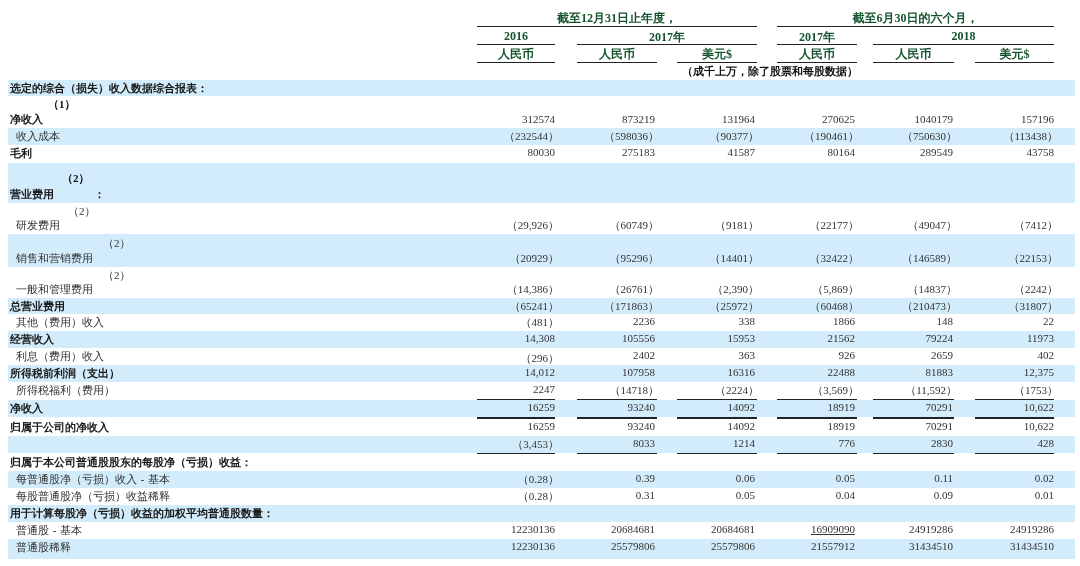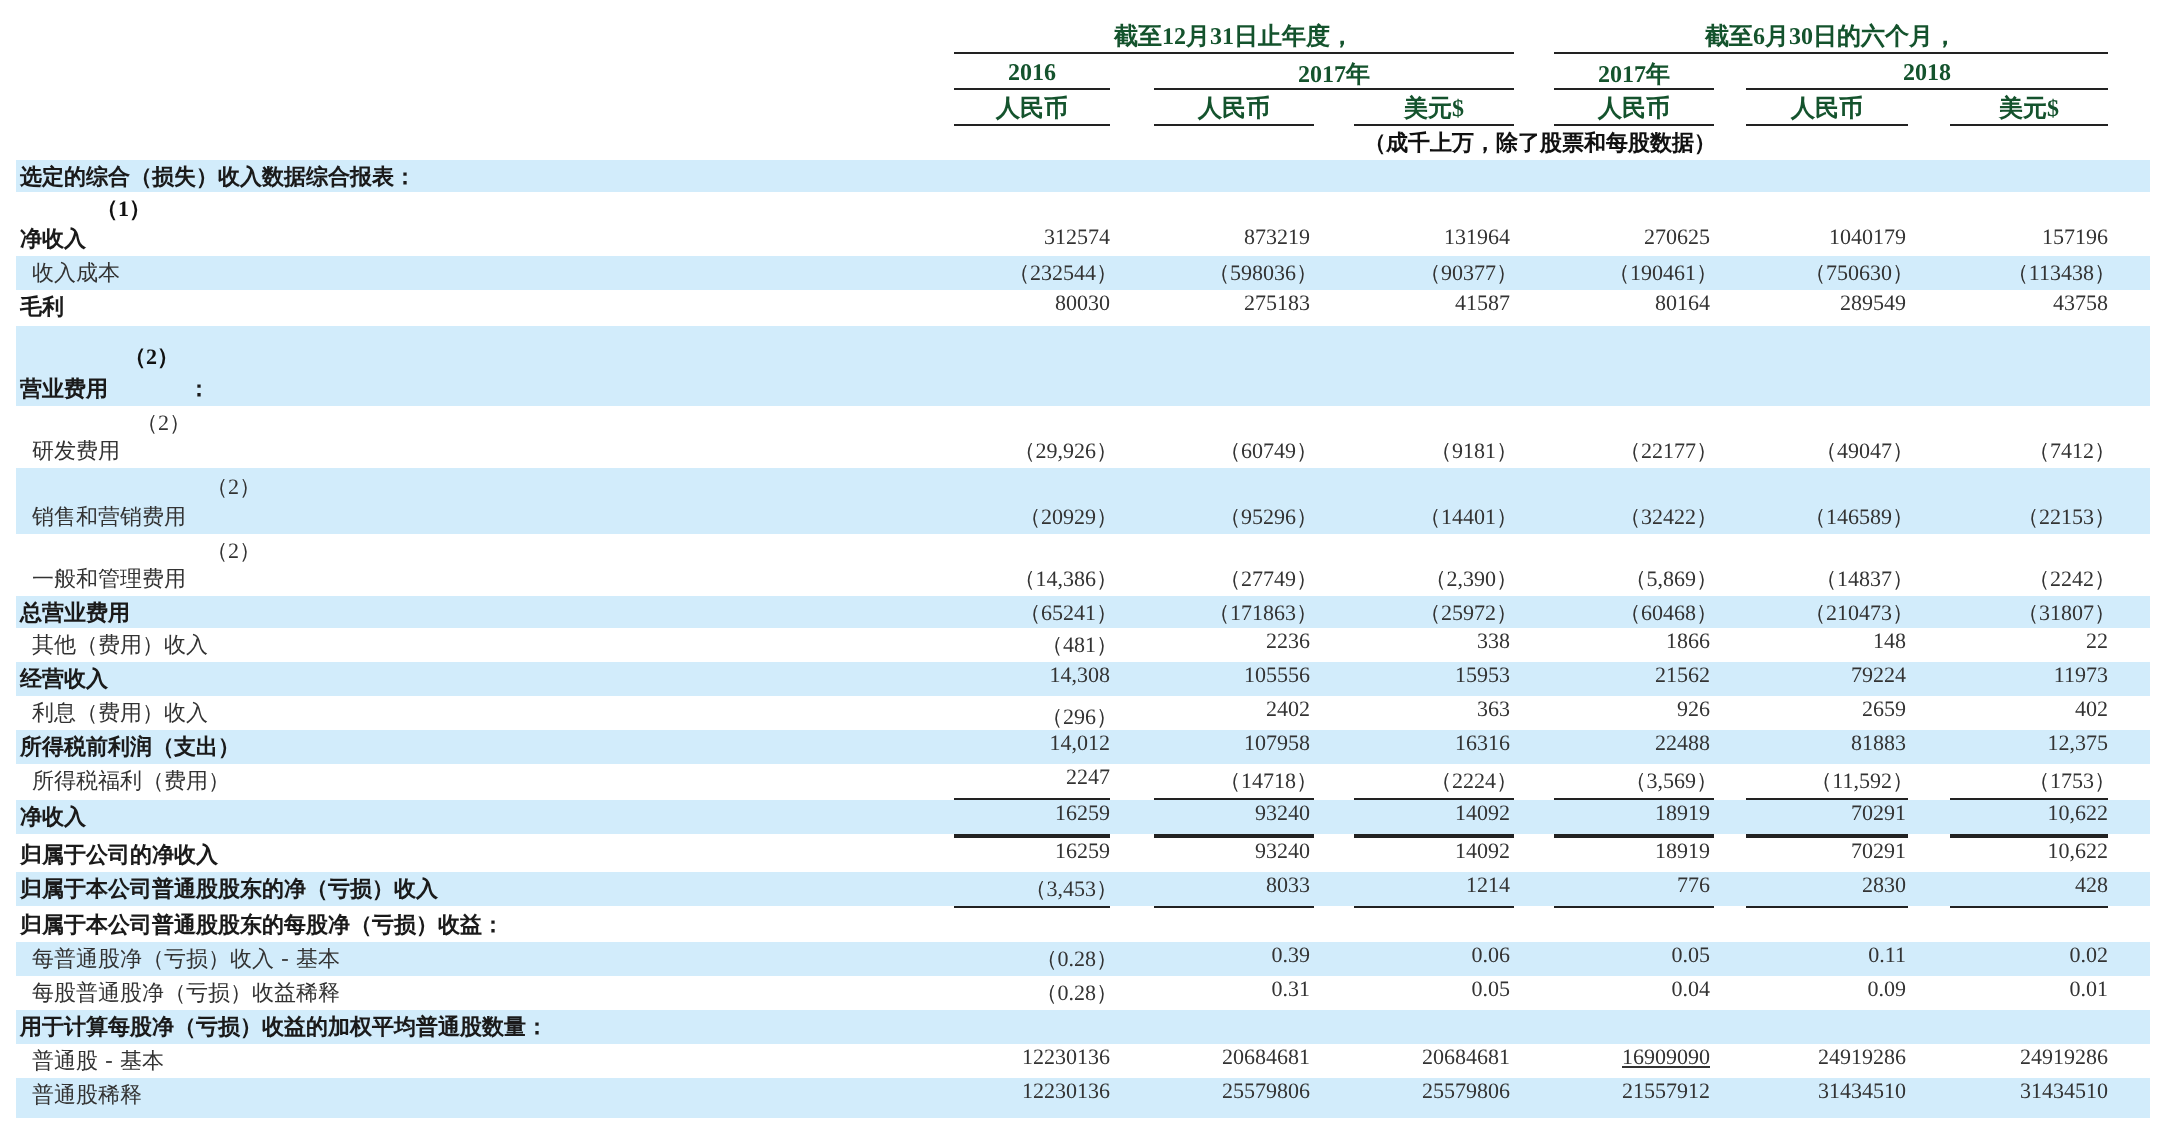--- a/index.html
+++ b/index.html
@@ -118,21 +118,21 @@
     <span class="v" style="right:316px;top:17px;">（14401）</span>
     <span class="v" style="right:216px;top:17px;">（32422）</span>
     <span class="v" style="right:118px;top:17px;">（146589）</span>
     <span class="v" style="right:17px;top:17px;">（22153）</span>
   </div>
 
   <div class="row" style="top:267px;height:31px;">
     <span class="fn" style="left:95px;top:1px;">（2）</span>
     <span class="lbl ind" style="top:15px;">一般和管理费用</span>
     <span class="v" style="right:516px;top:15px;">（14,386）</span>
-    <span class="v" style="right:416px;top:15px;">（27749）</span>
+    <span class="v" style="right:416px;top:15px;">（26761）</span>
     <span class="v" style="right:316px;top:15px;">（2,390）</span>
     <span class="v" style="right:216px;top:15px;">（5,869）</span>
     <span class="v" style="right:118px;top:15px;">（14837）</span>
     <span class="v" style="right:17px;top:15px;">（2242）</span>
   </div>
 
   <div class="row band" style="top:298px;height:16px;">
     <span class="lbl bold" style="top:1px;">总营业费用</span>
     <span class="v" style="right:516px;top:1px;">（65241）</span>
     <span class="v" style="right:416px;top:1px;">（171863）</span>
@@ -220,21 +220,20 @@
     <span class="lbl bold" style="top:1px;">归属于公司的净收入</span>
     <span class="v" style="right:520px;top:1px;">16259</span>
     <span class="v" style="right:420px;top:1px;">93240</span>
     <span class="v" style="right:320px;top:1px;">14092</span>
     <span class="v" style="right:220px;top:1px;">18919</span>
     <span class="v" style="right:122px;top:1px;">70291</span>
     <span class="v" style="right:21px;top:1px;">10,622</span>
   </div>
 
   <div class="row band" style="top:436px;height:17px;">
-    <span class="lbl bold" style="top:1px;">归属于本公司普通股股东的净（亏损）收入</span>
     <span class="v" style="right:516px;top:1px;">（3,453）</span>
     <span class="v" style="right:420px;top:1px;">8033</span>
     <span class="v" style="right:320px;top:1px;">1214</span>
     <span class="v" style="right:220px;top:1px;">776</span>
     <span class="v" style="right:122px;top:1px;">2830</span>
     <span class="v" style="right:21px;top:1px;">428</span>
   </div>
 
   <div class="uline" style="left:477px;top:453px;width:78px;"></div>
   <div class="uline" style="left:577px;top:453px;width:80px;"></div>

